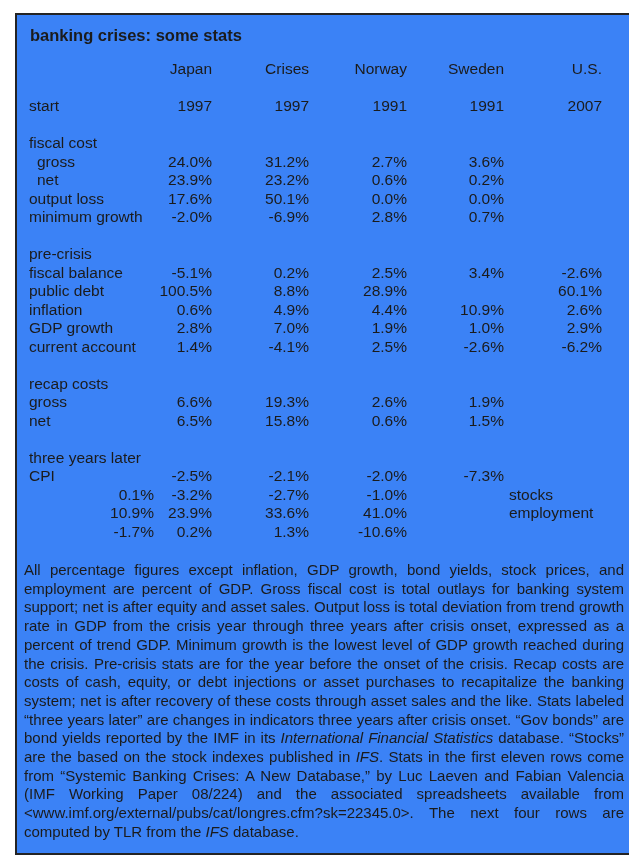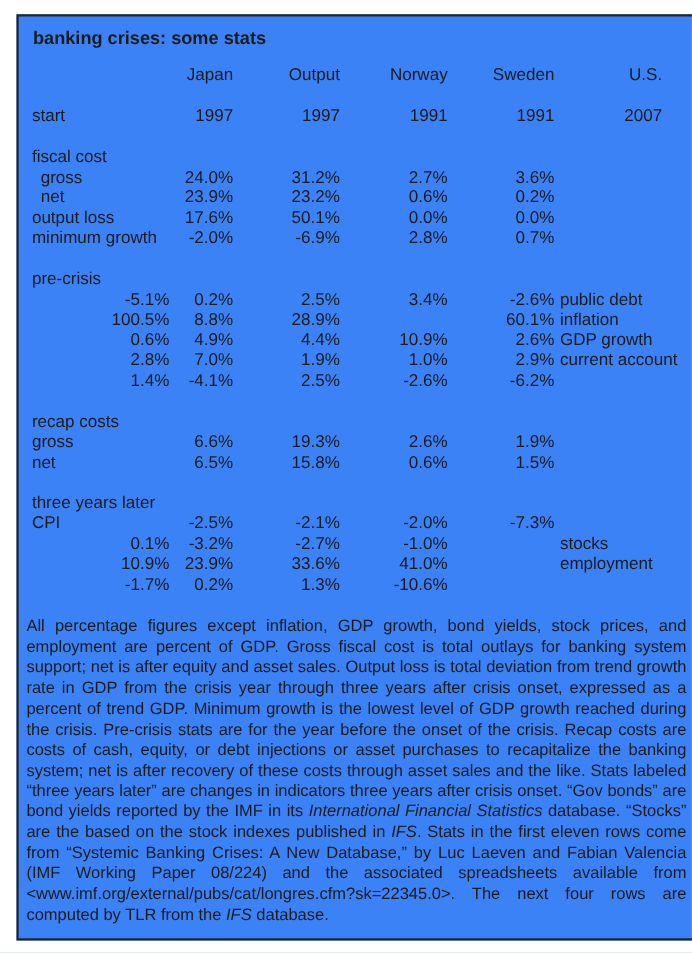--- a/index.html
+++ b/index.html
@@ -56,21 +56,21 @@
   .footnote .it { font-style: italic; }
 </style>
 </head>
 <body>
 
 <div class="frame">
   <div class="title">banking crises: some stats</div>
   <div class="grid" id="grid">
       <div class="label"></div>
       <div class="num">Japan</div>
-      <div class="num">Output</div>
+      <div class="num">Crises</div>
       <div class="num">Norway</div>
       <div class="num">Sweden</div>
       <div class="num">U.S.</div>
       <div class="spacer"></div>
       <div class="label">start</div>
       <div class="num">1997</div>
       <div class="num">1997</div>
       <div class="num">1991</div>
       <div class="num">1991</div>
       <div class="num">2007</div>
@@ -105,20 +105,21 @@
       <div class="num">2.8%</div>
       <div class="num">0.7%</div>
       <div class="num"></div>
       <div class="spacer"></div>
       <div class="label italic">pre-crisis</div>
       <div class="num"></div>
       <div class="num"></div>
       <div class="num"></div>
       <div class="num"></div>
       <div class="num"></div>
+      <div class="label">fiscal balance</div>
       <div class="num">-5.1%</div>
       <div class="num">0.2%</div>
       <div class="num">2.5%</div>
       <div class="num">3.4%</div>
       <div class="num">-2.6%</div>
       <div class="label">public debt</div>
       <div class="num">100.5%</div>
       <div class="num">8.8%</div>
       <div class="num">28.9%</div>
       <div class="num"></div>

